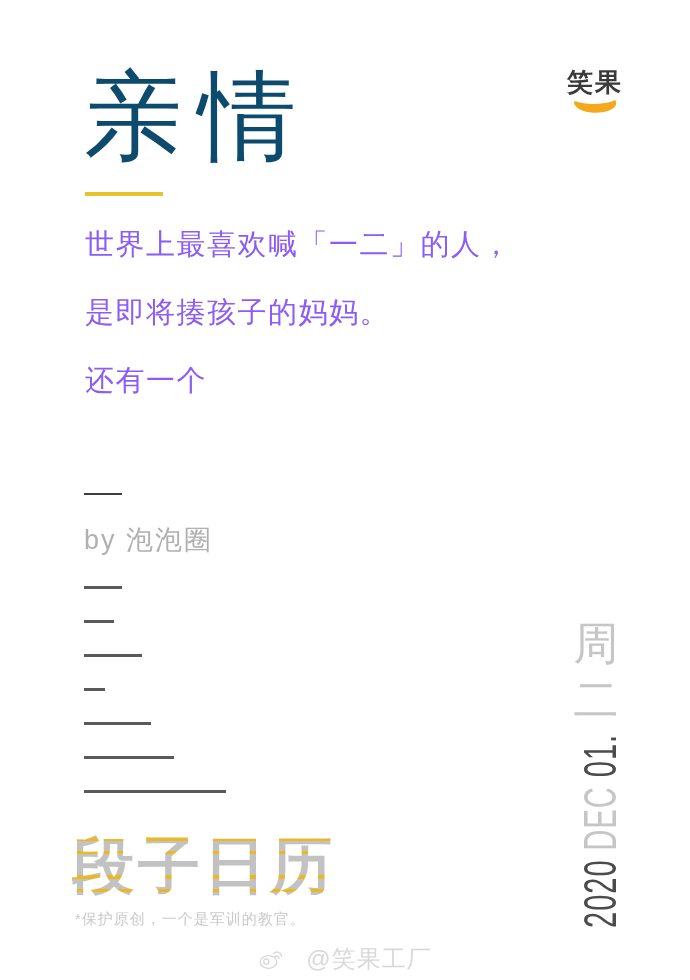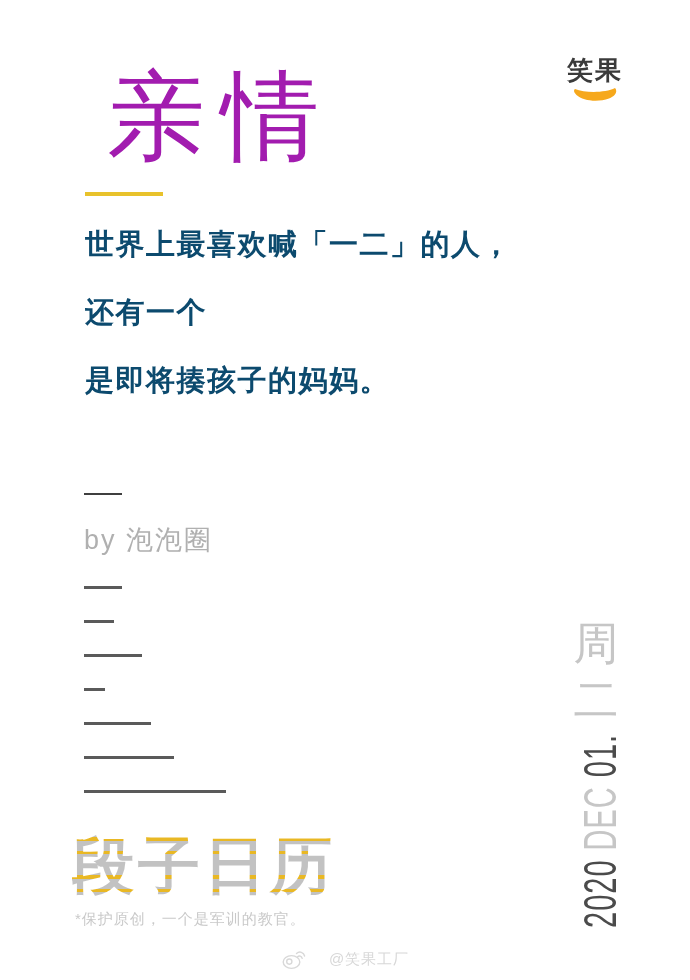--- a/index.html
+++ b/index.html
@@ -3,36 +3,36 @@
 <meta charset="utf-8">
 <style>
   html,body { margin:0; padding:0; background:#e9e9e9; }
   .page {
     position:relative; width:690px; height:980px; margin:0 auto;
     background:#ffffff; overflow:hidden;
     font-family:"Liberation Sans","DejaVu Sans",sans-serif;
   }
 
   
-  .logo { position:absolute; top:56px; right:64px; width:62px; text-align:center; }
+  .logo { position:absolute; top:68px; right:64px; width:62px; text-align:center; }
   .logo-text { font-size:26px; font-weight:700; color:#3a3a3a; letter-spacing:2px; line-height:28px; }
   .logo-smile { margin:0 auto; width:46px; height:18px; }
 
   
   .title {
     position:absolute; left:84px; top:60px;
-    font-size:98px; font-weight:100; color:#a21caf;
-    letter-spacing:16px; line-height:112px; white-space:nowrap;margin-left:23px;
+    font-size:98px; font-weight:100; color:#0c4a6e;
+    letter-spacing:16px; line-height:112px; white-space:nowrap;
   }
   .title-underline { position:absolute; left:85px; top:192px; width:78px; height:4px; }
 
   
   .joke {
     position:absolute; left:85px; top:210px;
-    font-size:29px; font-weight:700; color:#0c4a6e; letter-spacing:1.5px;
+    font-size:29px; font-weight:400; color:#8b5cf6; letter-spacing:1.5px;
   }
   .joke-line { height:68px; line-height:68px; white-space:nowrap; }
 
   
   .author-divider { position:absolute; left:84px; top:493px; width:38px; height:2px; background:#3f3f3f; }
   .author { position:absolute; left:84px; top:522px; font-size:27px; font-weight:300; color:#b0b0b0; letter-spacing:2px;text-align:center; }
 
   
   .deco { position:absolute; left:84px; top:586px; }
   .deco-line { height:3px; background:#5a5a5a; margin-bottom:31px; }
@@ -48,21 +48,21 @@
   @supports (-webkit-background-clip:text) { .wordmark { color:transparent; } }
   .copyright {
     position:absolute; left:75px; top:910px;
     font-size:15px; color:#c9c9c9; letter-spacing:1px;
   }
 
   
   .watermark {
     position:absolute; left:0; right:0; top:944px; height:30px;
     display:flex; justify-content:center; align-items:center; gap:22px;
-    color:#d8d8d8; font-size:15px; letter-spacing:1px;
+    color:#d8d8d8; font-size:24px; letter-spacing:1px;
   }
 
   
   .week-col {
     position:absolute; left:570px; top:616px; width:52px;
     text-align:center; color:#c6c6c6; font-size:45px; font-weight:300; line-height:56px;
   }
   .date-rot {
     position:absolute; left:576px; top:928px;
     transform:rotate(-90deg); transform-origin:0 0;
@@ -84,22 +84,22 @@
         <path d="M3 5 C 13 9, 33 9, 43 4 C 45.5 6.5, 44.5 11.5, 37 14.5 C 26 18.5, 11 17, 4.5 11 C 2 8.8, 1.2 6.2, 3 5 Z" fill="#F6A81C"></path>
       </svg>
     </div>
   </div>
 
   <div class="title">亲情</div>
   <div class="title-underline" style="background:#E8C22B;"></div>
 
   <div class="joke">
     <div class="joke-line">世界上最喜欢喊「一二」的人，</div>
+    <div class="joke-line">是即将揍孩子的妈妈。</div>
     <div class="joke-line">还有一个</div>
-    <div class="joke-line">是即将揍孩子的妈妈。</div>
   </div>
 
   <div class="author-divider"></div>
   <div class="author">by 泡泡圈</div>
 
   <div class="deco">
       <div class="deco-line" style="width: 38px;"></div>
       <div class="deco-line" style="width: 30px;"></div>
       <div class="deco-line" style="width: 58px;"></div>
       <div class="deco-line" style="width: 21px;"></div>

